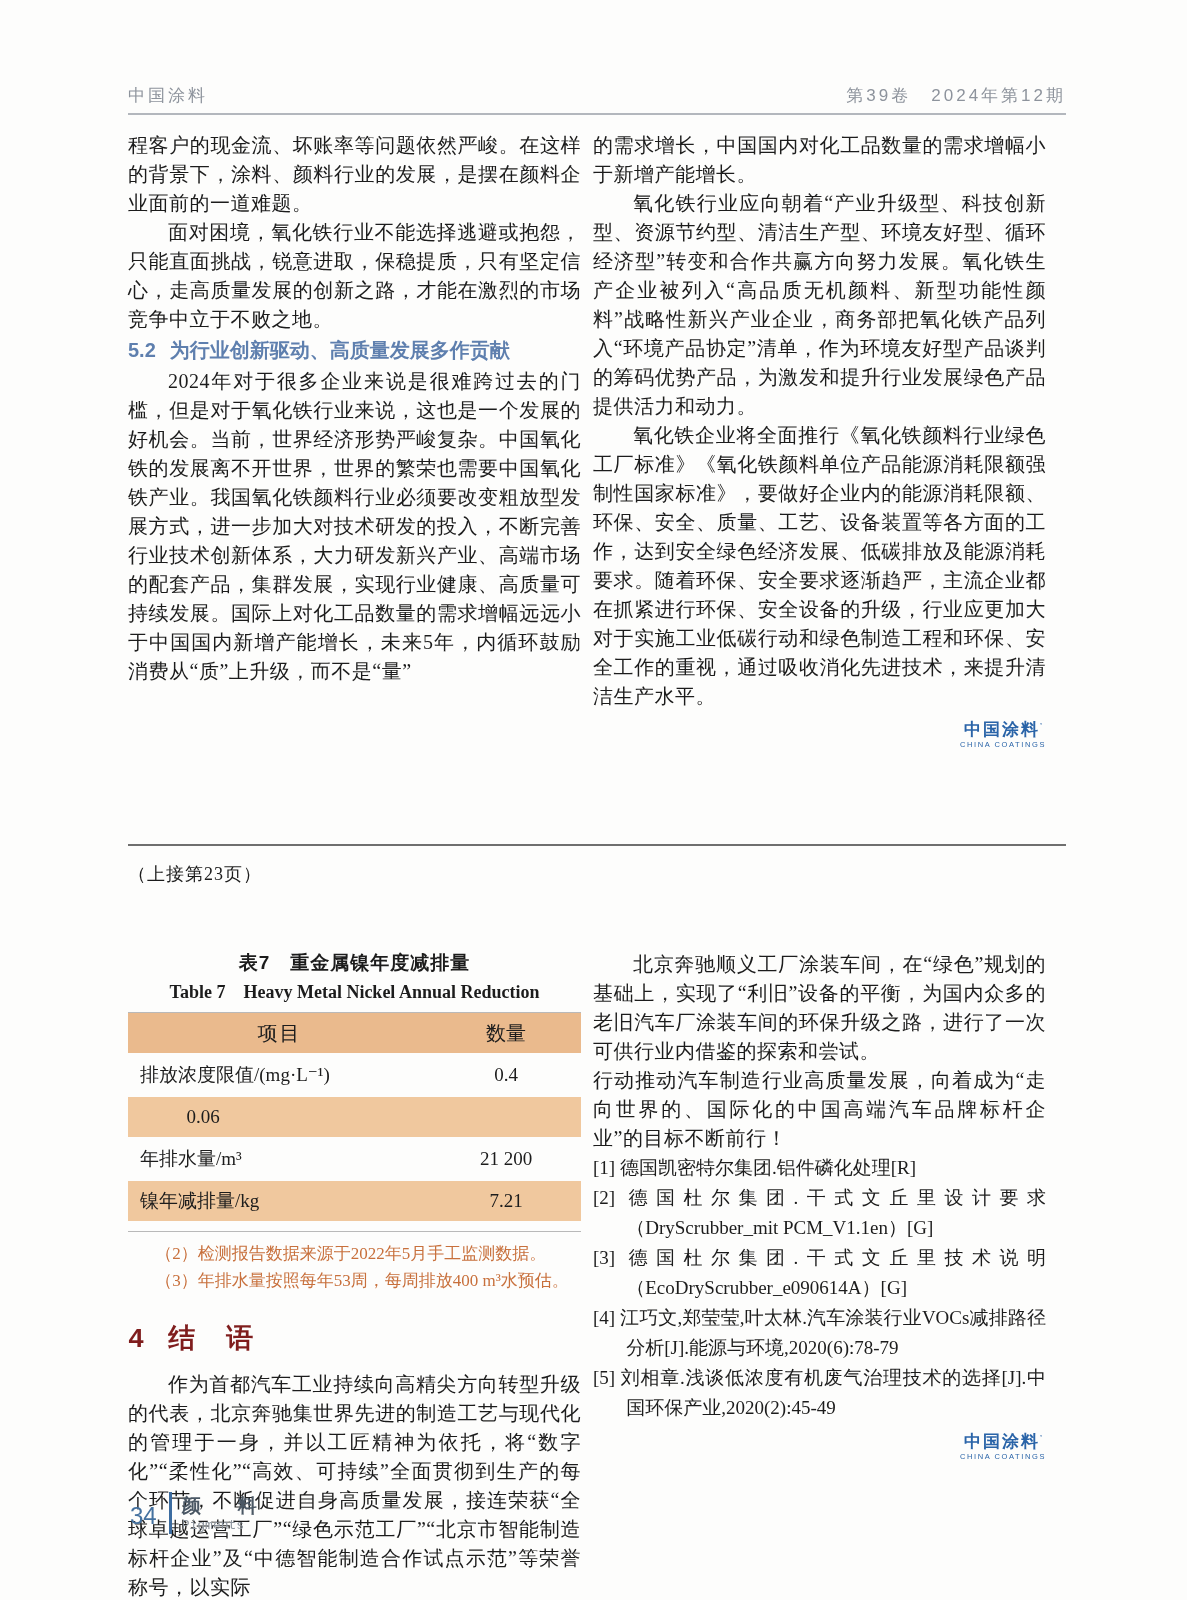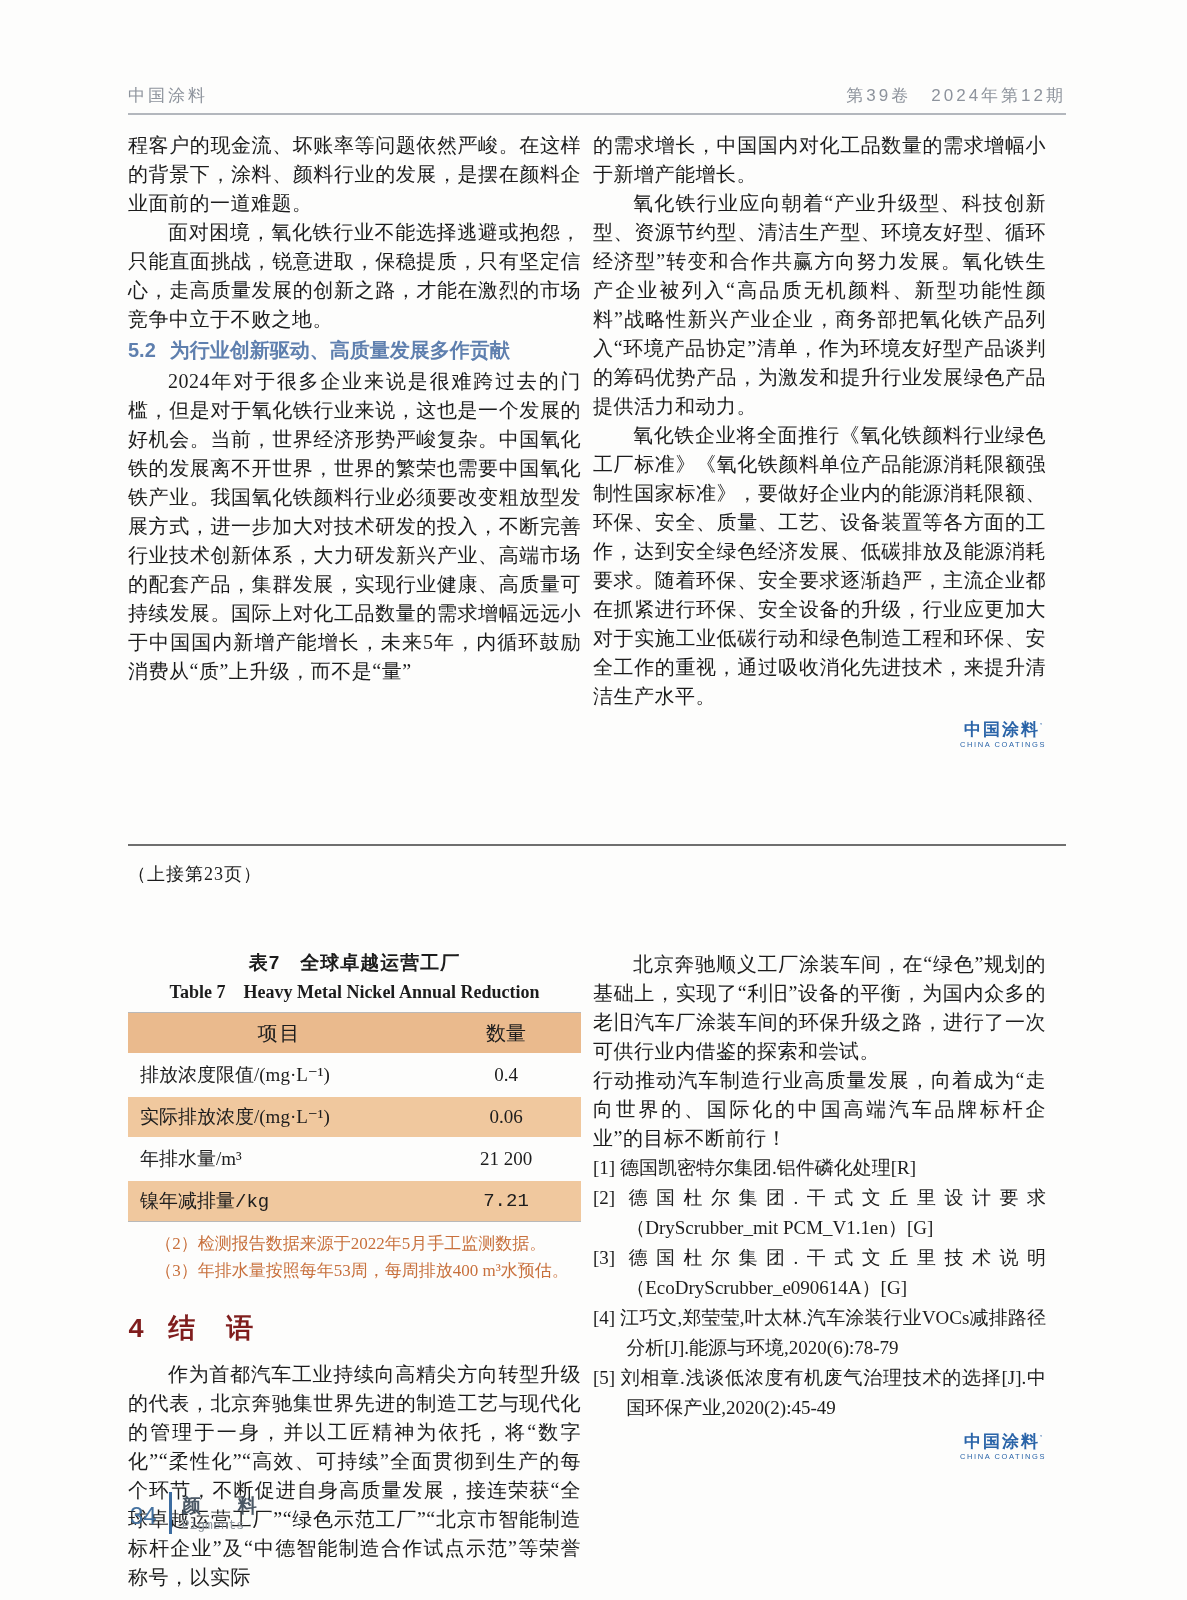--- a/index.html
+++ b/index.html
@@ -50,21 +50,21 @@
   .cont-note { margin-top:16px; font-size:18px; letter-spacing:1px; }
 
   .cols.bottom { margin-top:64px; }
 
   
   .tbl-title-cn { text-align:center; font-size:19px; font-weight:bold; letter-spacing:1px;
     font-family:"Liberation Sans","DejaVu Sans",sans-serif; }
   .tbl-title-en { text-align:center; font-size:18px; font-weight:bold; margin-top:4px; margin-bottom:8px; }
   .tbl { width:100%; border-top:1px solid #b9b9b9; border-bottom:1px solid #b9b9b9; }
   .trow { display:flex; align-items:center; height:40px; margin-bottom:2px; font-size:19px; }
-  .trow:last-child { margin-bottom:0;font-family:Liberation Mono, monospace; }
+  .trow:last-child { margin-bottom:10px; }
   .trow.head { background:#eaba8d; font-size:20px; }
   .trow.stripe { background:#f0c89e; }
   .tcell.item { flex:1; padding-left:12px; }
   .trow.head .tcell.item { text-align:center; padding-left:0; letter-spacing:2px; }
   .tcell.val { width:150px; text-align:center; }
   .tbl-notes { margin-top:8px; }
   .tbl-notes p { font-size:17px; line-height:27px; color:#c8703c; text-align:justify; text-indent:1.6em; }
 
   h2.concl {
     font-family:Liberation Mono, monospace;
@@ -118,34 +118,33 @@
         </div>
       </div>
     </div>
 
     <div class="divider"></div>
     <p class="cont-note">（上接第23页）</p>
 
     <div class="cols bottom">
       <div class="col">
 
-        <div class="tbl-title-cn">表7　全球卓越运营工厂</div>
+        <div class="tbl-title-cn">表7　重金属镍年度减排量</div>
         <div class="tbl-title-en">Table 7　Heavy Metal Nickel Annual Reduction</div>
 
         <div class="tbl">
           <div class="trow head">
             <div class="tcell item">项目</div>
             <div class="tcell val">数量</div>
           </div>
           <div class="trow">
             <div class="tcell item">排放浓度限值/(mg·L⁻¹)</div>
             <div class="tcell val">0.4</div>
           </div>
           <div class="trow stripe">
-            <div class="tcell item">实际排放浓度/(mg·L⁻¹)</div>
             <div class="tcell val">0.06</div>
           </div>
           <div class="trow">
             <div class="tcell item">年排水量/m³</div>
             <div class="tcell val">21 200</div>
           </div>
           <div class="trow stripe">
             <div class="tcell item">镍年减排量/kg</div>
             <div class="tcell val">7.21</div>
           </div>

